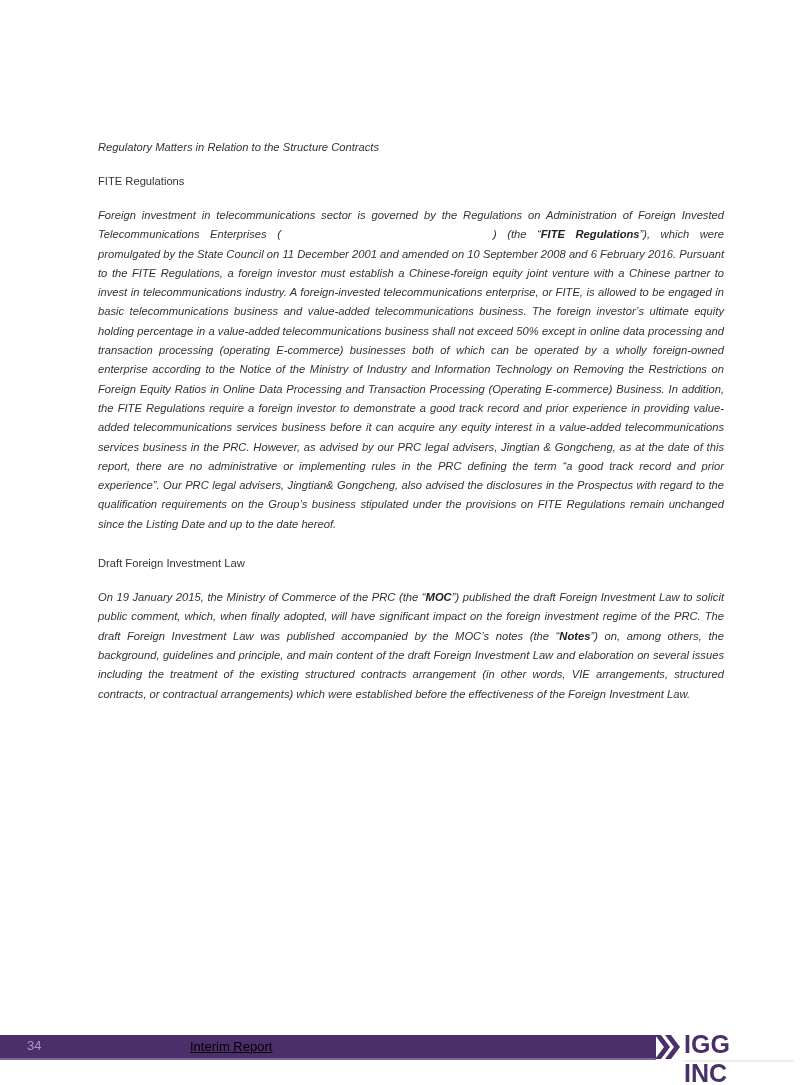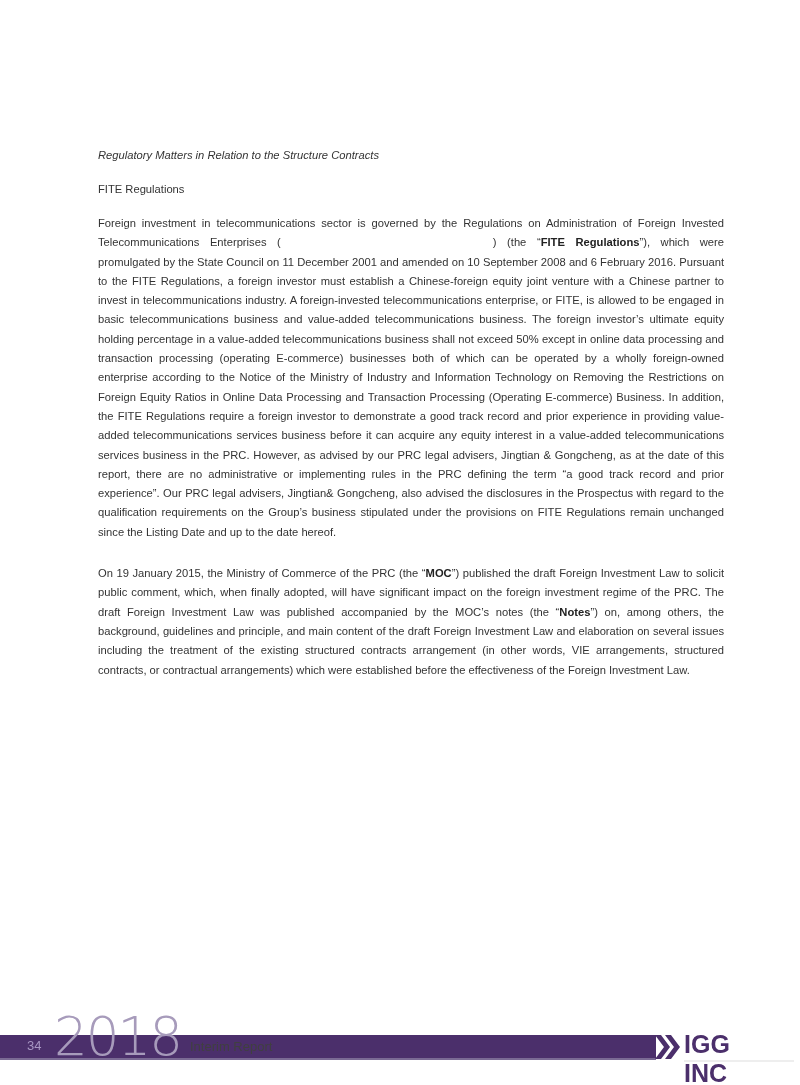--- a/index.html
+++ b/index.html
@@ -1,53 +1,53 @@
 <!DOCTYPE html>
 <html><head>
   <meta charset="utf-8">
   <style>
     html, body { margin: 0; padding: 0; background: #ffffff; }
     body { width: 800px; height: 1085px; position: relative; overflow: hidden;
            font-family: "Liberation Sans", sans-serif; color: #333333; }
     .page { position: absolute; left: 98px; top: 140px; width: 626px; }
-    .section-title { font-style: italic; font-size: 11.2px; line-height: 14px; margin: 8px 0 20px 0; }
+    .section-title { font-style: italic; font-size: 11.2px; line-height: 14px; margin: 0 0 20px 0; }
     .sub-heading { font-size: 11.2px; line-height: 14px; margin: 0 0 18px 0; }
-    .para { font-size: 11.2px; line-height: 19.3px; text-align: justify; text-align-last: left; margin: 0 0 22px 0; }
+    .para { font-size: 11.2px; line-height: 19.3px; text-align: justify; text-align-last: left; margin: 0 0 22px 0; font-style: italic; }
     .para b { color: #222; }
     .gap { display: inline-block; width: 212px; }
 
     .footer { position: absolute; left: 0; top: 1010px; width: 657px; height: 75px; }
     .bar { position: absolute; left: 0; top: 25px; width: 656px; height: 23px; background: #4b2f6b; }
     .bar-line { position: absolute; left: 0; top: 48px; width: 656px; height: 2px; background: #7a6a94; }
     .pagenum { position: absolute; left: 27px; top: 28px; font-size: 13px; color: #a796c2; }
     .year { position: absolute; left: 54px; top: 0px; font-size: 53px; line-height: 53px; color: #a79bbb;
             font-family: "DejaVu Sans", sans-serif; font-weight: 300; letter-spacing: -2px; }
-    .report { position: absolute; left: 190px; top: 29px; font-size: 13px; color: #404040; }
+    .report { position: absolute; left: 190px; top: 29px; font-size: 13px; color: #000000; text-decoration: underline; }
     .chevron { position: absolute; left: 655px; top: 23px; width: 26px; height: 28px; }
     .brand { position: absolute; left: 684px; top: 20px; font-size: 25px; font-weight: bold; color: #4b2f6b;
              font-family: Liberation Sans, sans-serif; letter-spacing: 0px; }
     .brand-shadow { position: absolute; left: 684px; top: 50px; width: 110px; height: 2px; background: #eeeeee; }
   </style>
 </head>
 <body>
 
 <div class="page">
   <p class="section-title">Regulatory Matters in Relation to the Structure Contracts</p>
 
   <p class="sub-heading">FITE Regulations</p>
   <p class="para"><span>Foreign investment in telecommunications sector is governed by the Regulations on Administration of Foreign Invested Telecommunications Enterprises (</span><span class="gap"></span><span>) (the “</span><b>FITE Regulations</b><span>”), which were promulgated by the State Council on 11 December 2001 and amended on 10 September 2008 and 6 February 2016. Pursuant to the FITE Regulations, a foreign investor must establish a Chinese-foreign equity joint venture with a Chinese partner to invest in telecommunications industry. A foreign-invested telecommunications enterprise, or FITE, is allowed to be engaged in basic telecommunications business and value-added telecommunications business. The foreign investor’s ultimate equity holding percentage in a value-added telecommunications business shall not exceed 50% except in online data processing and transaction processing (operating E-commerce) businesses both of which can be operated by a wholly foreign-owned enterprise according to the Notice of the Ministry of Industry and Information Technology on Removing the Restrictions on Foreign Equity Ratios in Online Data Processing and Transaction Processing (Operating E-commerce) Business. In addition, the FITE Regulations require a foreign investor to demonstrate a good track record and prior experience in providing value-added telecommunications services business before it can acquire any equity interest in a value-added telecommunications services business in the PRC. However, as advised by our PRC legal advisers, Jingtian &amp; Gongcheng, as at the date of this report, there are no administrative or implementing rules in the PRC defining the term “a good track record and prior experience”. Our PRC legal advisers, Jingtian&amp; Gongcheng, also advised the disclosures in the Prospectus with regard to the qualification requirements on the Group’s business stipulated under the provisions on FITE Regulations remain unchanged since the Listing Date and up to the date hereof.</span></p>
 
+  <p class="sub-heading">Draft Foreign Investment Law</p>
   <p class="para"><span>On 19 January 2015, the Ministry of Commerce of the PRC (the “</span><b>MOC</b><span>”) published the draft Foreign Investment Law to solicit public comment, which, when finally adopted, will have significant impact on the foreign investment regime of the PRC. The draft Foreign Investment Law was published accompanied by the MOC’s notes (the “</span><b>Notes</b><span>”) on, among others, the background, guidelines and principle, and main content of the draft Foreign Investment Law and elaboration on several issues including the treatment of the existing structured contracts arrangement (in other words, VIE arrangements, structured contracts, or contractual arrangements) which were established before the effectiveness of the Foreign Investment Law.</span></p>
 </div>
 
 <div class="footer">
   <div class="bar"></div>
   <div class="bar-line"></div>
   <span class="pagenum">34</span>
-  <span class="year">2018</span>
   <span class="report">Interim Report</span>
   <svg class="chevron" viewBox="0 0 26 28">
     <polygon points="0,2 6,2 15,14 6,26 0,26 9,14" fill="#4b2f6b"></polygon>
     <polygon points="10,2 16,2 25,14 16,26 10,26 19,14" fill="#4b2f6b"></polygon>
   </svg>
   <span class="brand">IGG INC</span>
   <div class="brand-shadow"></div>
 </div>
 
 </body></html>

